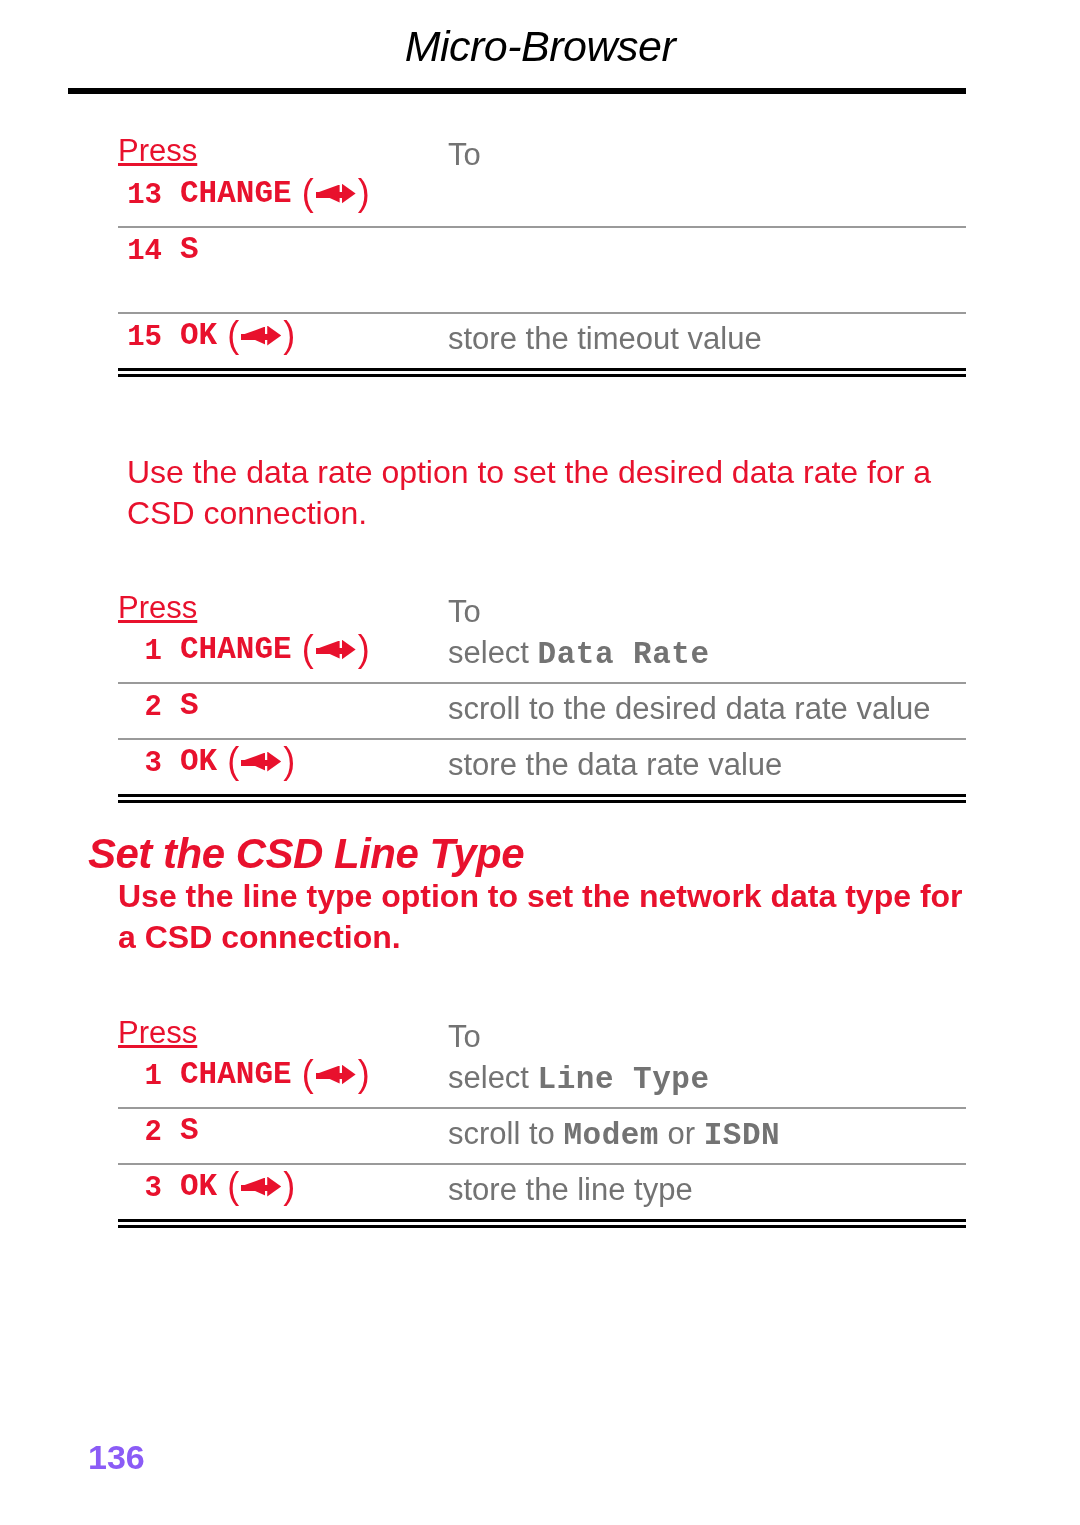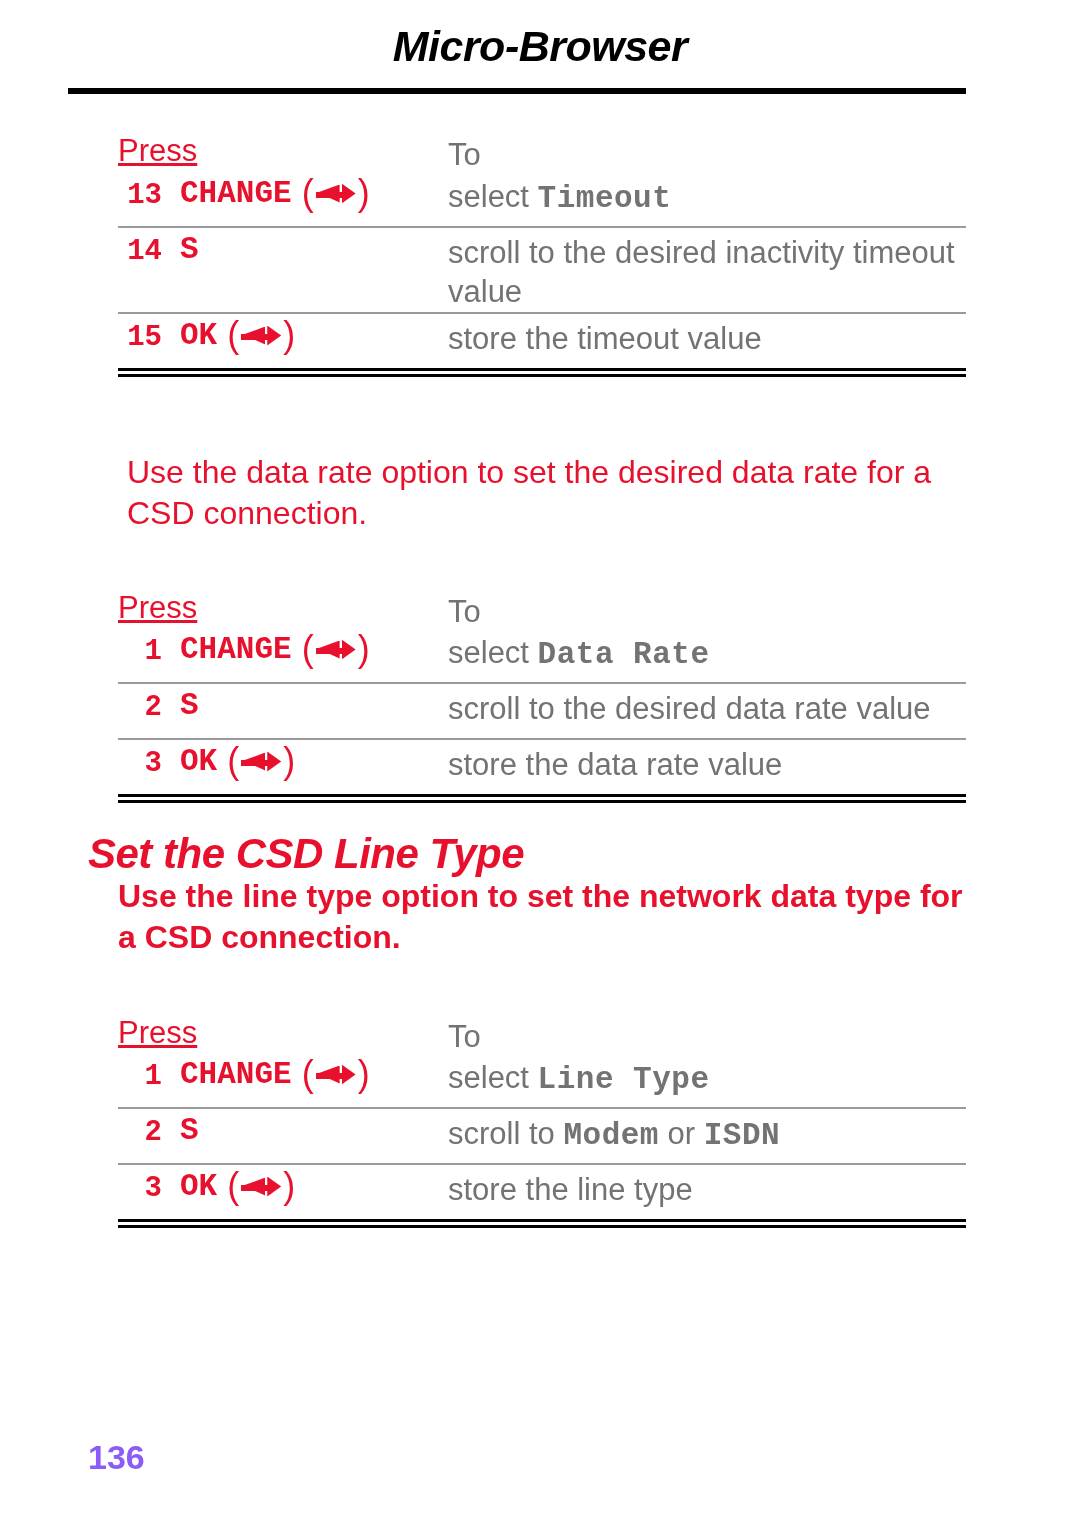--- a/index.html
+++ b/index.html
@@ -23,21 +23,21 @@
   }
 
   
   .header-title {
     position: absolute;
     left: 0;
     top: 22px;
     width: 1080px;
     text-align: center;
     font-size: 43px;
-    font-weight: bold;
+    font-weight: normal;
     font-style: italic;
     letter-spacing: -0.5px;
     color: #000000;
   }
   .header-rule {
     position: absolute;
     left: 68px;
     top: 88px;
     width: 898px;
     height: 6px;
@@ -222,34 +222,30 @@
           <span>CHANGE</span>
           <span class="paren">&nbsp;(</span>
           <span class="softkey-icon">
             <span class="shaft"></span>
               <span class="wedge"></span>
               <span class="head"></span>
           </span>
           <span class="paren">)</span>
         </span>
       </div>
-      <div class="col-to">
-        <span>select </span><span class="mono">Timeout</span>
-      </div>
     </div>
   </div>
   <div class="rule" style="top:226px;"></div>
 
   <div class="tbl" style="top:232px;">
     <div class="row">
       <div class="col-press">
         <span class="step-num">14</span>
         <span class="scroll-key">S</span>
       </div>
-      <div class="col-to">scroll to the desired inactivity timeout value</div>
     </div>
   </div>
   <div class="rule" style="top:312px;"></div>
 
   <div class="tbl" style="top:318px;">
     <div class="row">
       <div class="col-press">
         <span class="step-num">15</span>
         <span class="key">
           <span>OK</span>

